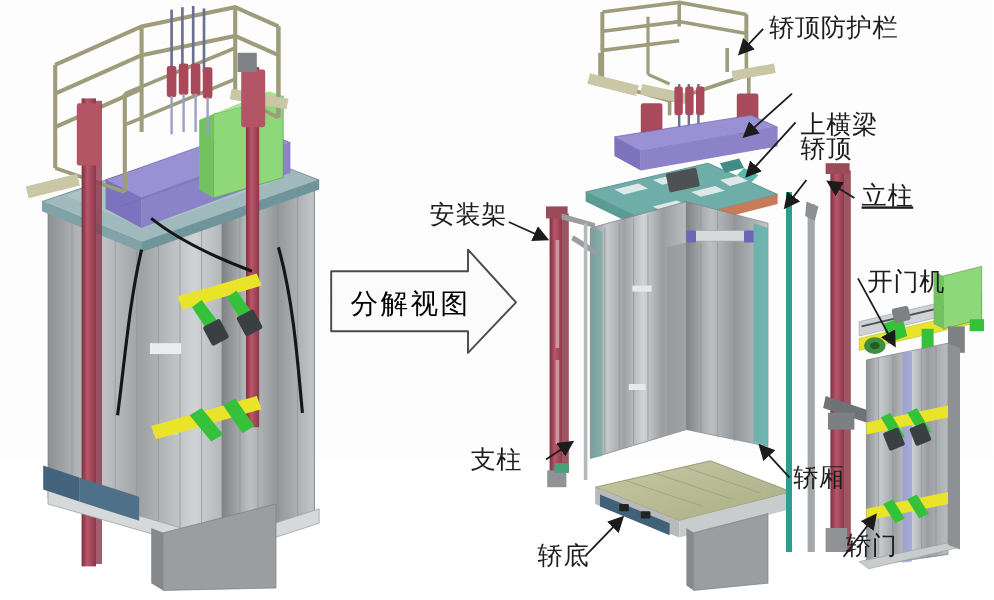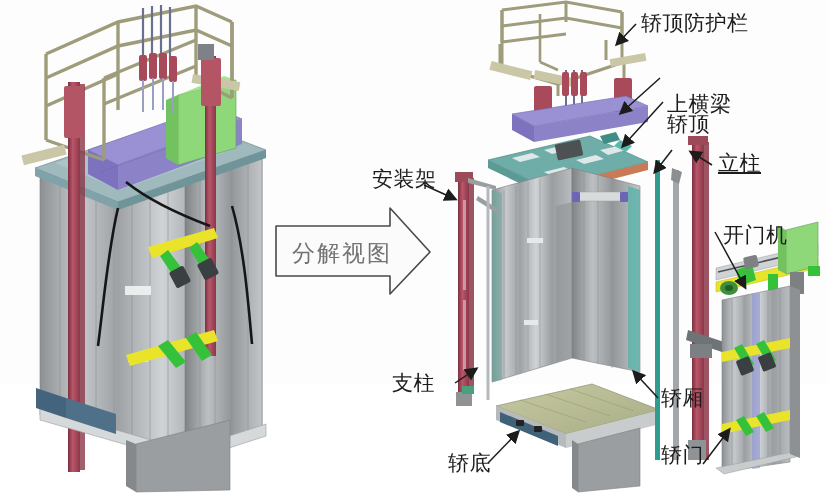--- a/index.html
+++ b/index.html
@@ -2,21 +2,21 @@
 <html><head>
 <meta charset="utf-8">
 <style>
   html,body{margin:0;padding:0;background:#fff;}
   body{width:828px;height:500px;overflow:hidden;
        font-family:"DejaVu Sans","Liberation Sans",sans-serif;}
   #stage{position:relative;width:828px;height:384px;background:#fdfdfd;}
   #stage svg{position:absolute;left:0;top:0;}
   .lbl{position:absolute;color:#1c1c1c;font-size:21px;line-height:1.05;
        letter-spacing:.5px;white-space:nowrap;font-family:"DejaVu Sans","Liberation Sans",sans-serif;}
-  .arrowtxt{position:absolute;font-size:23px;color:#737373;letter-spacing:2px;}
+  .arrowtxt{position:absolute;font-size:23px;color:#000000;letter-spacing:2px;}
   .wm{position:absolute;right:8px;bottom:6px;font-size:26px;color:#d9c9d4;
       opacity:.75;font-family:"DejaVu Serif","Liberation Serif",serif;}
 </style>
 </head>
 <body>
 
 <div id="stage">
 
 <svg width="828" height="500" viewBox="0 0 828 500">
   <defs>
@@ -333,28 +333,28 @@
 
 <div class="lbl" style="left:641px;top:12px;">轿顶防护栏</div>
 
 <div class="lbl" style="left:667px;top:62px;margin-top:31px;">上横梁</div>
 
 <div class="lbl" style="left:667px;top:94px;margin-top:19px;">轿顶</div>
 
 
 <div class="lbl" style="left:718px;top:152px;text-decoration:underline;">立柱</div>
 
-<div class="lbl" style="left:372px;top:168px;">安装架</div>
+<div class="lbl" style="left:358px;top:168px;">安装架</div>
 
 <div class="lbl" style="left:723px;top:224px;">开门机</div>
 
 <div class="lbl" style="left:392px;top:372px;text-align:center;">支柱</div>
 
 <div class="lbl" style="left:448px;top:452px;">轿底</div>
 
 <div class="lbl" style="left:661px;top:387px;">轿厢</div>
 
-<div class="lbl" style="left:661px;top:444px;">轿门</div>
+<div class="lbl" style="left:661px;top:444px;padding-left:44px;">轿门</div>
 
 <div class="arrowtxt" style="left:292px;top:238px;">分解视图</div>
 
 
 </div>
 
 </body></html>

